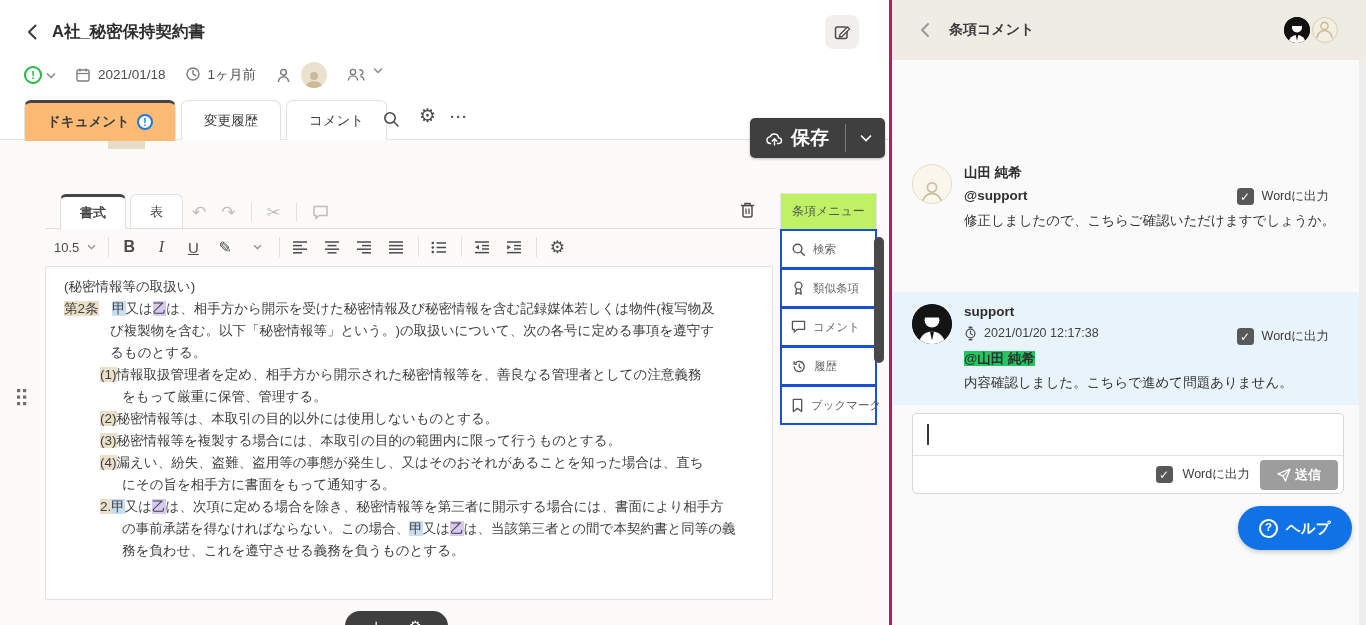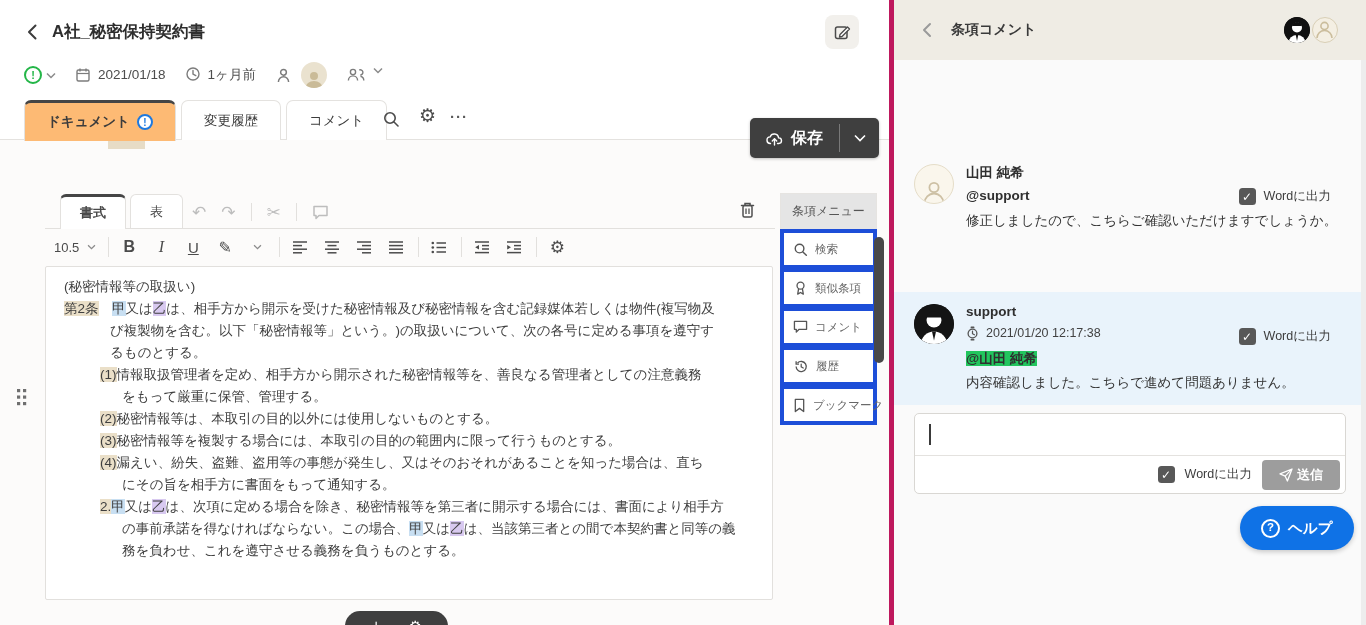--- a/index.html
+++ b/index.html
@@ -39,21 +39,21 @@
                font-weight:bold; font-size:10px; display:flex; align-items:center; justify-content:center; background:#fff; }
   .tabbar-icon { position:absolute; z-index:2; cursor:pointer; color:#4b4b4b; }
   .i-search-tab { left:382px; top:110px; }
   .i-gear-tab  { left:419px; top:106px; font-size:19px; line-height:1; }
   .i-dots-tab  { left:450px; top:108px; font-size:15px; letter-spacing:1px; font-weight:bold; color:#5a5a5a; }
   .beige-strip { position:absolute; left:108px; top:140px; width:37px; height:9px; background:#e7dcc6; }
 
   .save-btn { position:absolute; left:750px; top:118px; height:40px; background:#3f3f3f; border-radius:5px;
               display:flex; align-items:stretch; z-index:5; color:#fff; cursor:pointer;
               box-shadow:0 1px 3px rgba(0,0,0,.25); }
-  .save-main { display:flex; align-items:center; gap:8px; padding:0 16px; font-weight:bold; font-size:16px; }
+  .save-main { display:flex; align-items:center; gap:8px; padding:0 16px; font-weight:bold; font-size:19px; }
   .save-divider { width:1px; background:rgba(255,255,255,.3); margin:6px 0; }
   .save-caret { width:39px; display:flex; align-items:center; justify-content:center; }
 
   
   .etabs { position:absolute; left:60px; top:194px; display:flex; align-items:flex-end; z-index:2; }
   .etab { height:34px; padding:0 19px; background:#fff; border:1px solid #e3e1de; border-bottom:none;
           border-radius:6px 6px 0 0; display:flex; align-items:center; font-size:13px; color:#4a4a4a;
           margin-right:4px; cursor:pointer; }
   .etab.active { border-top:3px solid #454545; font-weight:bold; margin-bottom:-1px; height:35px; }
   .etool-row { position:absolute; left:192px; top:201px; height:22px; display:flex; align-items:center; gap:15px;
@@ -80,36 +80,36 @@
   .ind-p0 { padding-left:18px; }
   .ind-p1 { padding-left:64px; }
   .ind-li { padding-left:54px; }
   .ind-lc { padding-left:76px; }
   .hl-beige  { background:#eadfc8; }
   .hl-blue   { background:#c8dff2; }
   .hl-purple { background:#d8c9f0; }
 
   
   .clause-menu { position:absolute; left:780px; top:193px; width:97px; z-index:3; }
-  .cm-header { height:37px; background:#e5e5e5; border:1px solid #e6e4e1; display:flex; align-items:center;
+  .cm-header { height:37px; background:#bef264; border:1px solid #e6e4e1; display:flex; align-items:center;
                padding-left:11px; font-size:12px; color:#555; }
-  .cm-item { height:40px; background:#fff; border:4px solid #1d4ed8; margin-top:-1px; display:flex;
+  .cm-item { height:40px; background:#fff; border:2px solid #1d4ed8; margin-top:-1px; display:flex;
              align-items:center; padding-left:9px; gap:7px; font-size:11.5px; color:#666; cursor:pointer; white-space:nowrap; }
   .scroll-thumb { position:absolute; left:874px; top:237px; width:10px; height:126px; background:#484848;
                   border-radius:5px; z-index:4; cursor:grab; }
   .drag-handle { position:absolute; left:16px; top:388px; cursor:grab; }
   .bottom-pill { position:absolute; left:345px; top:611px; width:103px; height:30px; background:#3f3f3f;
                  border-radius:16px; display:flex; align-items:center; justify-content:center; gap:28px;
                  color:#fff; z-index:5; cursor:pointer; }
   .bottom-pill .plus { font-size:16px; line-height:1; }
   .bottom-pill .gear { font-size:14px; line-height:1; }
 
   
   .panel { position:absolute; left:889px; top:0; width:477px; height:625px; background:#fafafa;
-           border-left:5px solid #be185d; }
+           border-left:3px solid #be185d; }
   .panel-header { position:absolute; left:0; top:0; width:477px; height:60px; background:#efece4;
                   display:flex; align-items:center; }
   .panel-back { position:absolute; left:26px; top:22px; cursor:pointer; }
   .panel-title { position:absolute; left:57px; top:21px; font-size:14px; font-weight:bold; color:#3a3a3a; }
   .panel-avatars { position:absolute; right:28px; top:17px; display:flex; }
   .pav { width:26px; height:26px; border-radius:50%; overflow:hidden; cursor:pointer; }
   .pav.dark { background:#111; margin-right:2px; }
   .pav.light { background:#f4efe3; border:1.5px solid #d9cfb6; }
   .panel-scroll-track { position:absolute; left:467px; top:60px; width:10px; height:565px; background:#ededed; }
 

